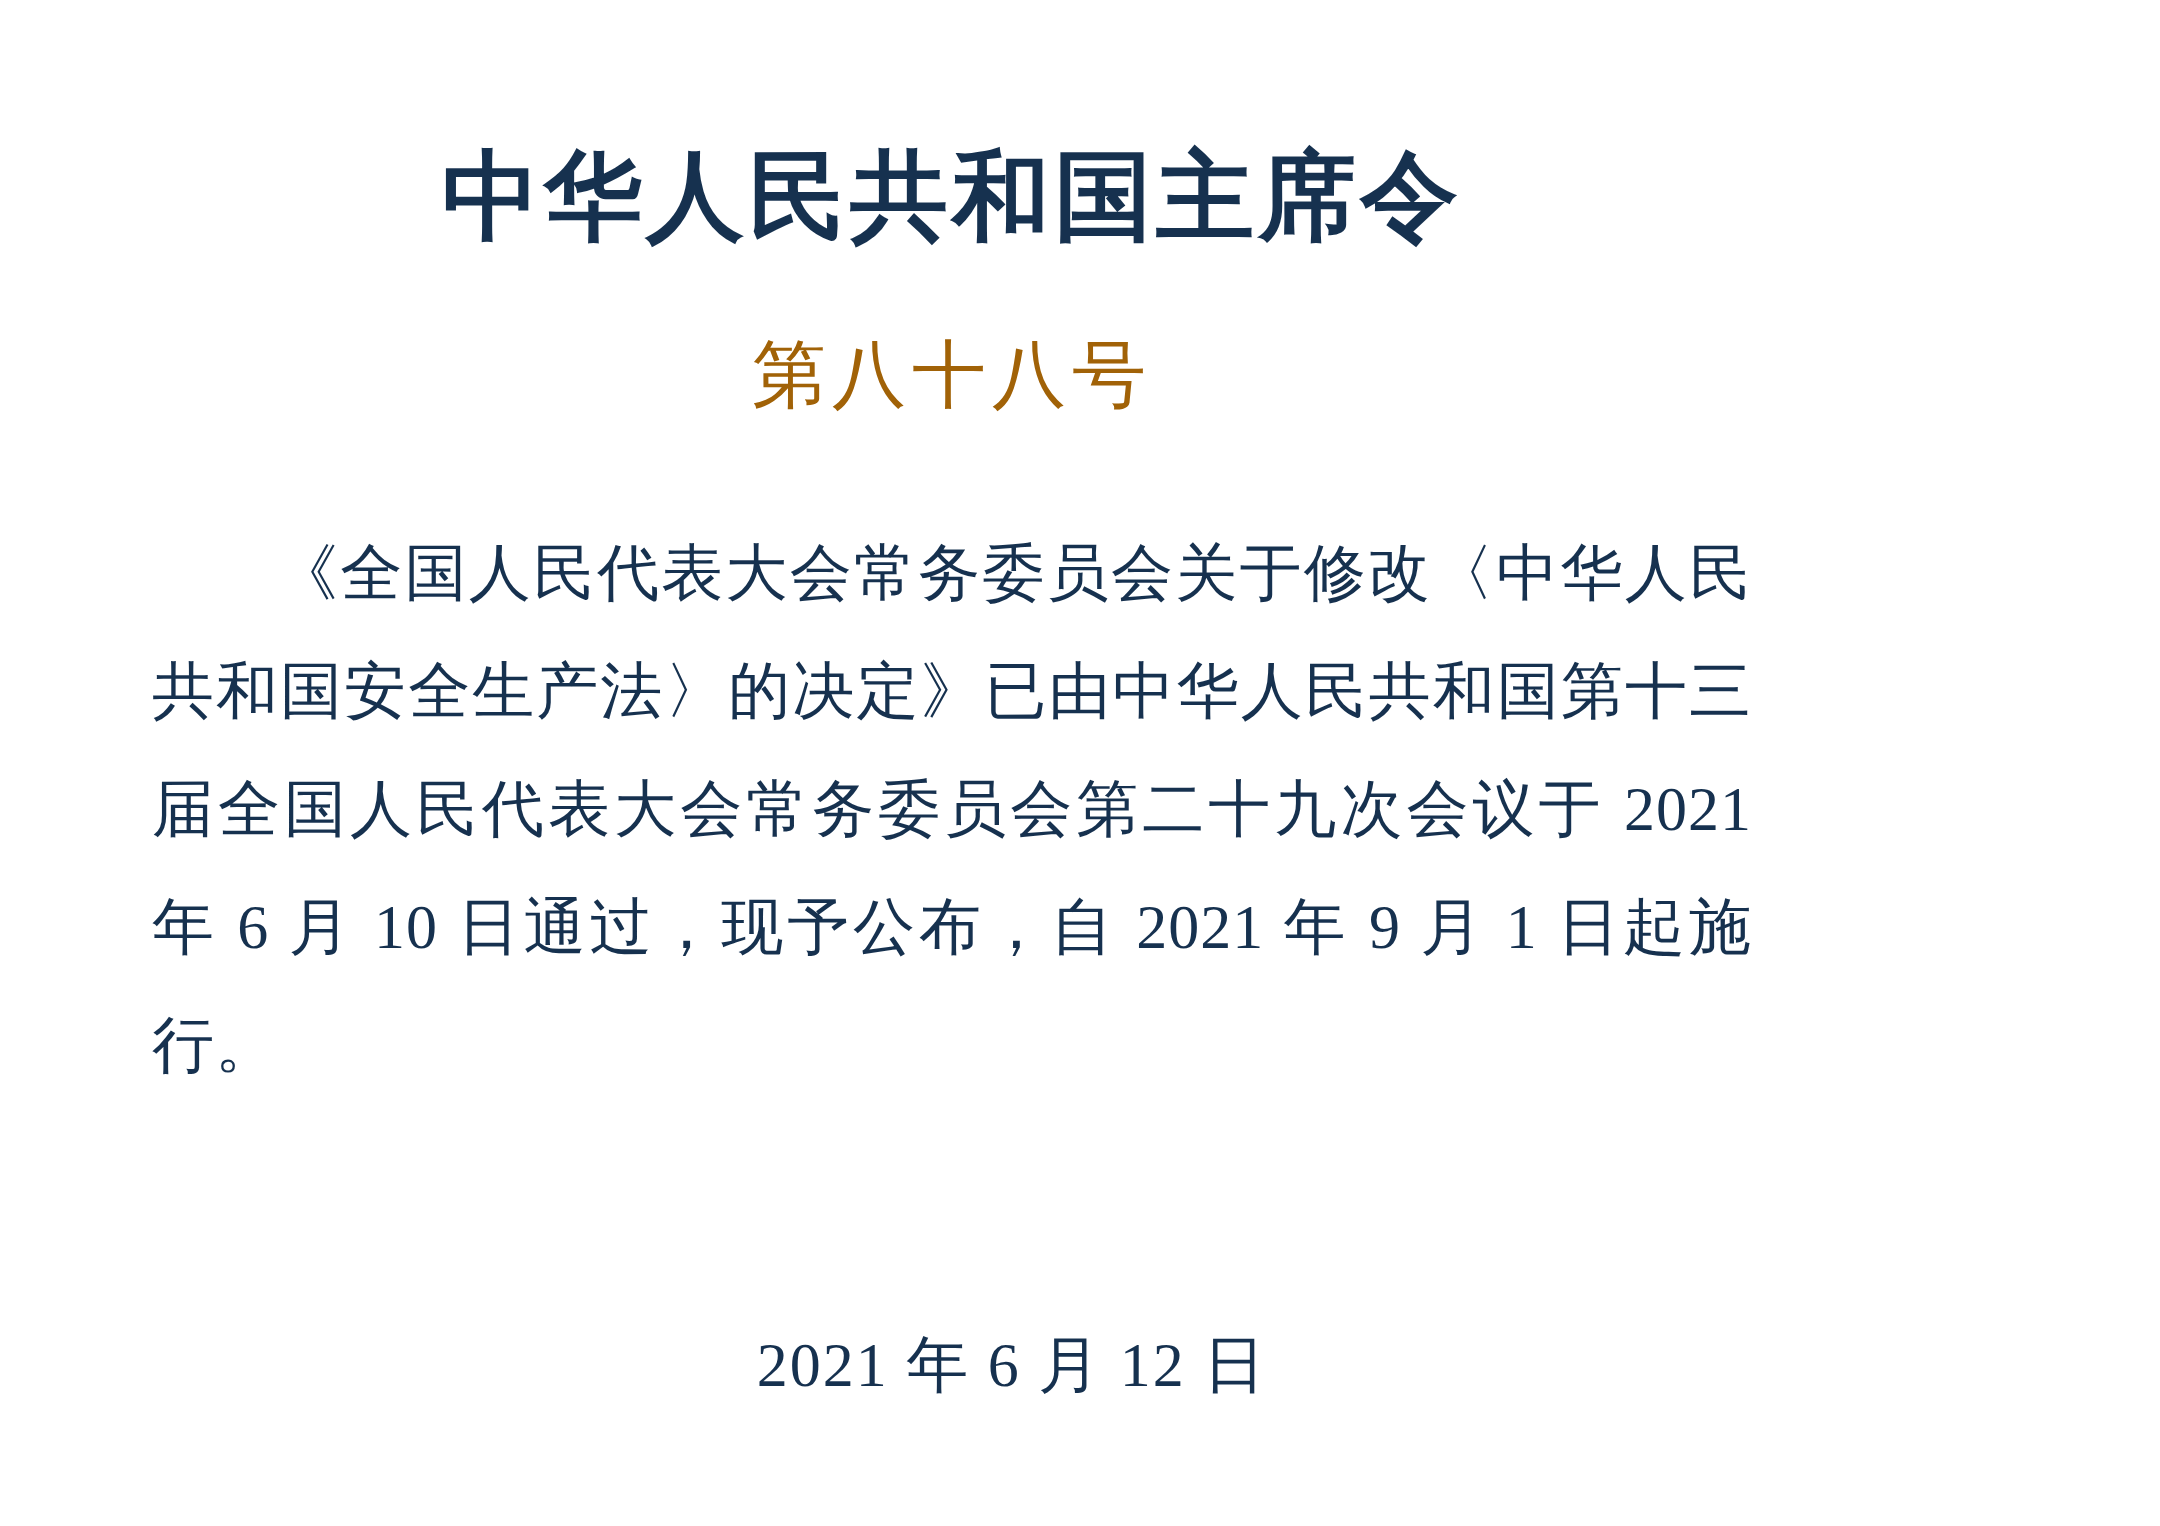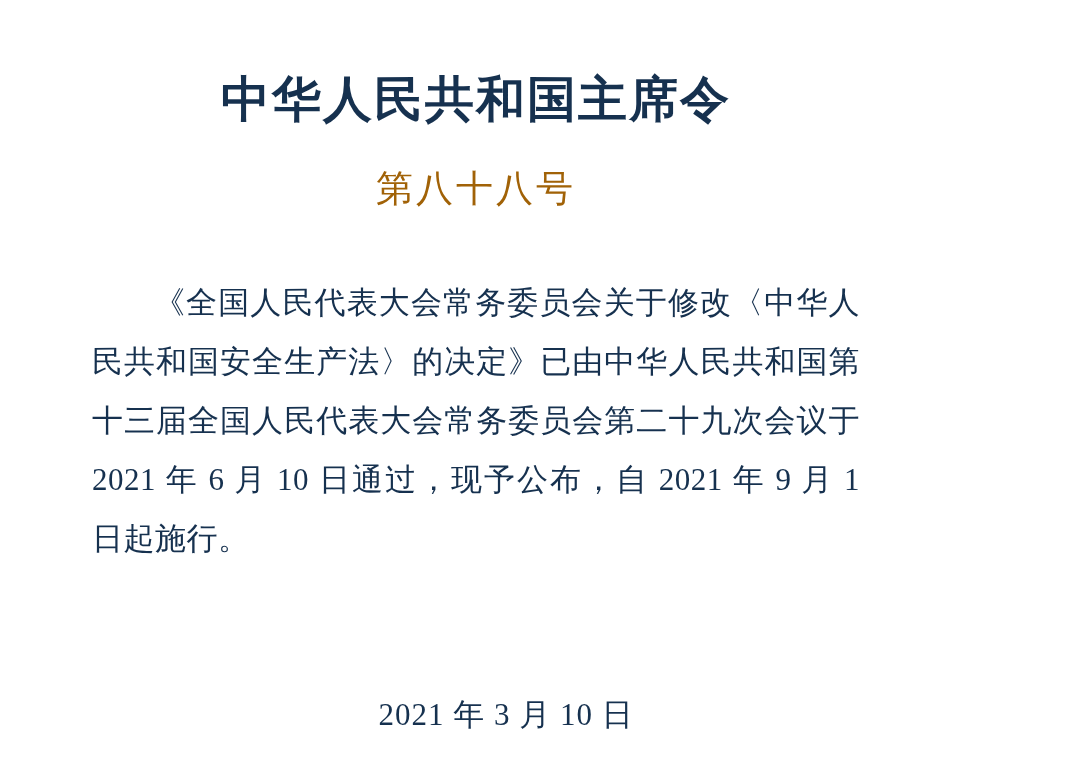--- a/index.html
+++ b/index.html
@@ -53,21 +53,21 @@
   }
 
   .body-paragraph {
     font-size: 31px;
     line-height: 59px;
     color: #16314f;
     text-indent: 62px;
     text-align: justify;
     text-justify: inter-ideograph;
     letter-spacing: 0.5px;
-    margin: 16px;
+    margin: 0;
     font-family: Liberation Serif, serif;
   }
 
   .signature-block {
     width: 800px;
     margin: 0 auto;
     padding-top: 88px;
     text-align: center;
   }
 
@@ -99,16 +99,16 @@
 
   <h1 class="doc-title">中华人民共和国主席令</h1>
 
   <div class="doc-number">第八十八号</div>
 
   <div class="body-block">
     <p class="body-paragraph">《全国人民代表大会常务委员会关于修改〈中华人民共和国安全生产法〉的决定》已由中华人民共和国第十三届全国人民代表大会常务委员会第二十九次会议于 2021 年 6 月 10 日通过，现予公布，自 2021 年 9 月 1 日起施行。</p>
   </div>
 
   <div class="signature-block">
-    <div class="sign-date">2021 年 3 月 10 日</div>
+    <div class="sign-date">2021 年 6 月 12 日</div>
   </div>
 
 </div>
 
 </body></html>

